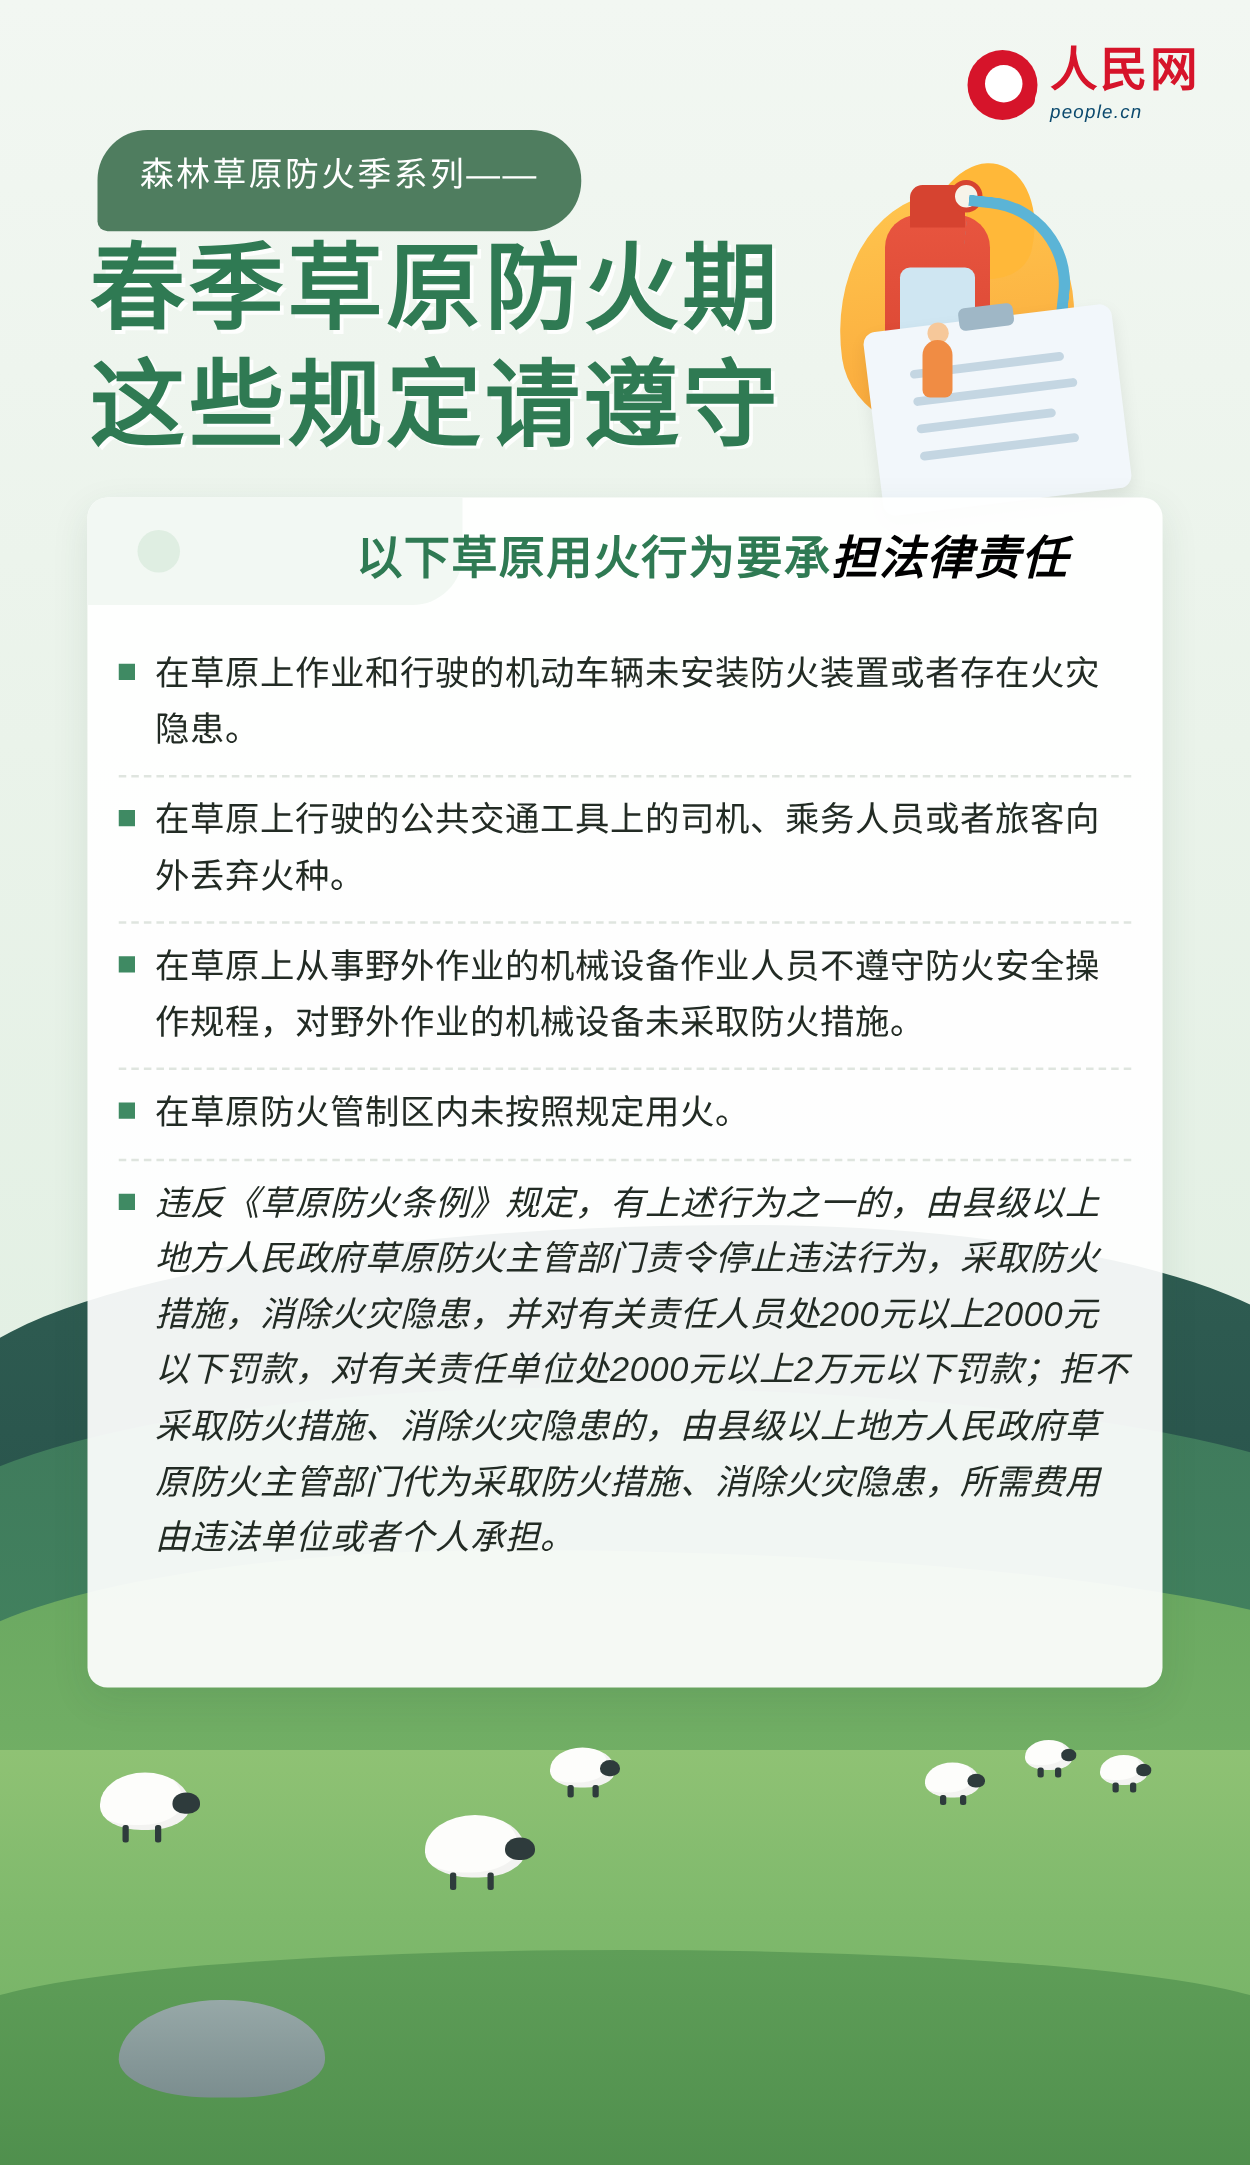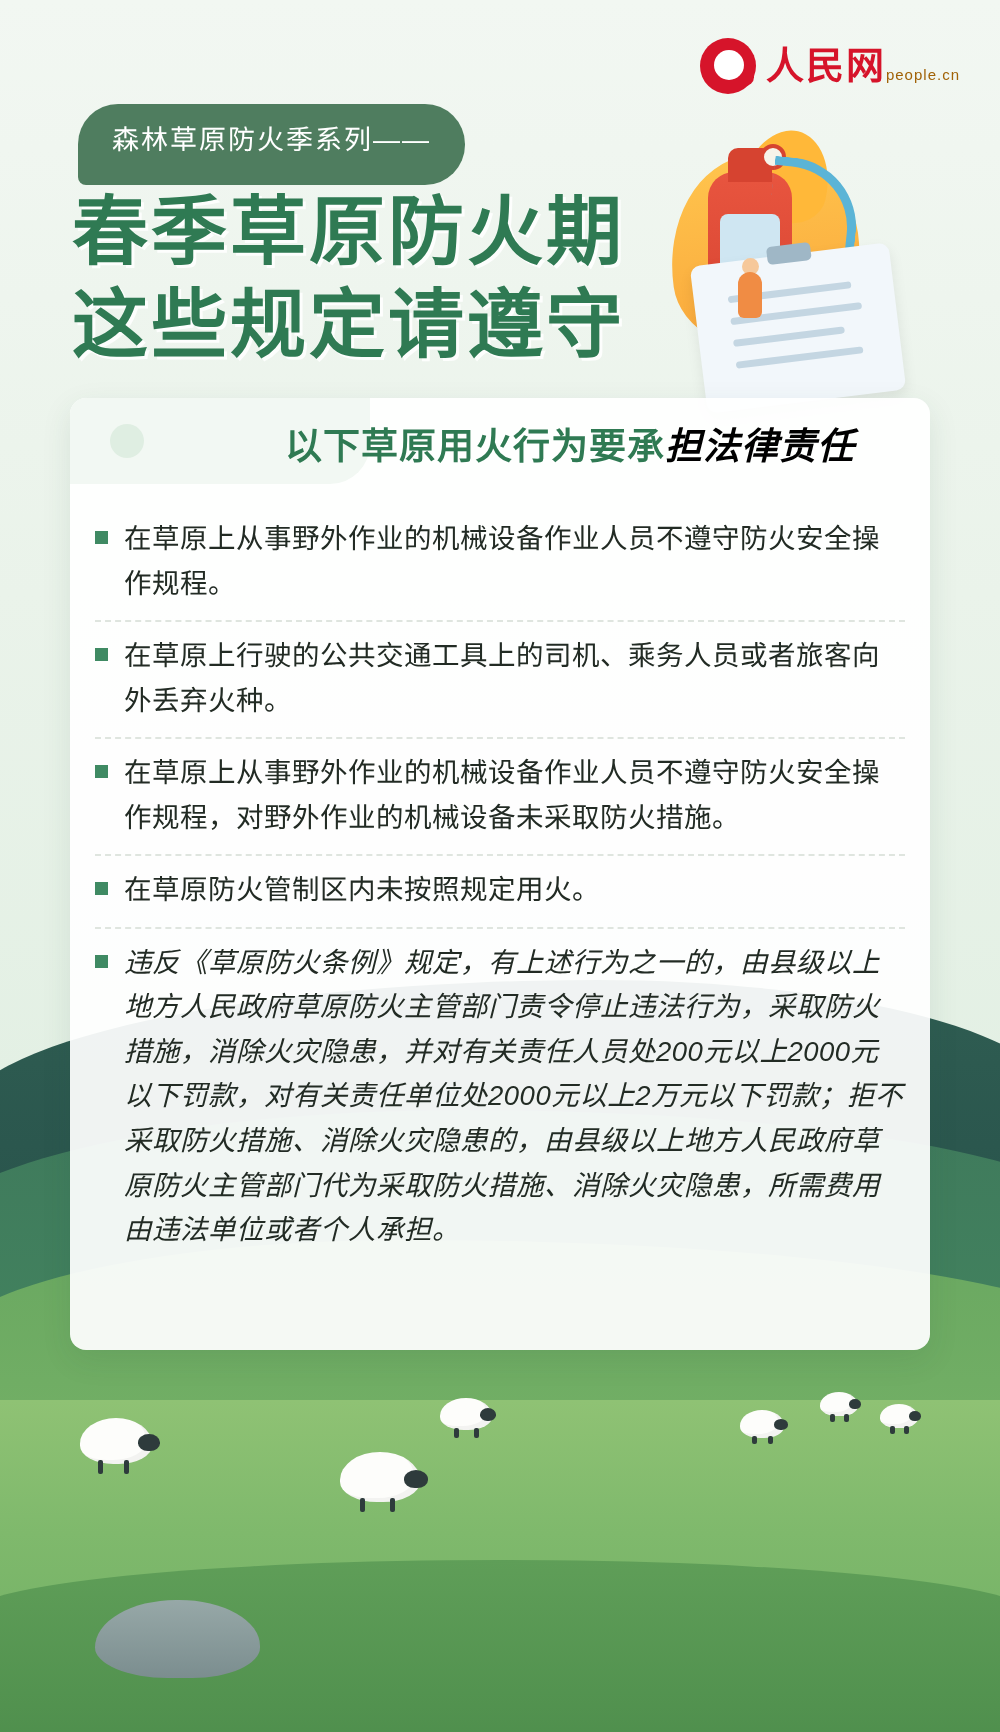--- a/index.html
+++ b/index.html
@@ -80,27 +80,27 @@
     content: ""; position: absolute; left: 14px; top: 12px;
     width: 30px; height: 30px; border-radius: 50%;
     background: #ffffff;
   }
   .logo-mark::before {
     content: ""; position: absolute; left: 30px; top: 26px;
     width: 24px; height: 22px; background: #d6142a;
     border-radius: 0 40% 40% 0;
   }
   .logo-text {
-    display: flex; flex-direction: row; line-height: 1;
+    display: flex; flex-direction: column; line-height: 1;
   }
   .logo-cn {
     font-size: 38px; font-weight: bold; color: #d6142a; letter-spacing: 2px;
   }
   .logo-en {
-    font-size: 15px; color: #a16207; letter-spacing: 1px; margin-top: 20px;
+    font-size: 15px; color: #0c4a6e; letter-spacing: 1px; margin-top: 6px; font-style: italic;
   }
 
   
   .series-pill {
     position: absolute; left: 78px; top: 104px;
     background: #4f7d5f; color: #ffffff;
     font-size: 27px; letter-spacing: 2px;
     padding: 14px 34px 28px 34px;
     border-radius: 40px 40px 40px 8px;
   }
@@ -302,21 +302,21 @@
 </div>
 
 <div class="card"></div>
 <div class="card-notch"></div>
 <div class="dot"></div>
 <div class="subhead"><span>以下草原用火行为要承</span><span class="hl">担法律责任</span></div>
 
 <div class="list">
   <div class="item">
     <div class="bullet"></div>
-    <div class="item-text">在草原上从事野外作业的机械设备作业人员不遵守防火安全操作规程。</div>
+    <div class="item-text">在草原上作业和行驶的机动车辆未安装防火装置或者存在火灾隐患。</div>
   </div>
   <div class="item">
     <div class="bullet"></div>
     <div class="item-text">在草原上行驶的公共交通工具上的司机、乘务人员或者旅客向外丢弃火种。</div>
   </div>
   <div class="item">
     <div class="bullet"></div>
     <div class="item-text">在草原上从事野外作业的机械设备作业人员不遵守防火安全操作规程，对野外作业的机械设备未采取防火措施。</div>
   </div>
   <div class="item">

